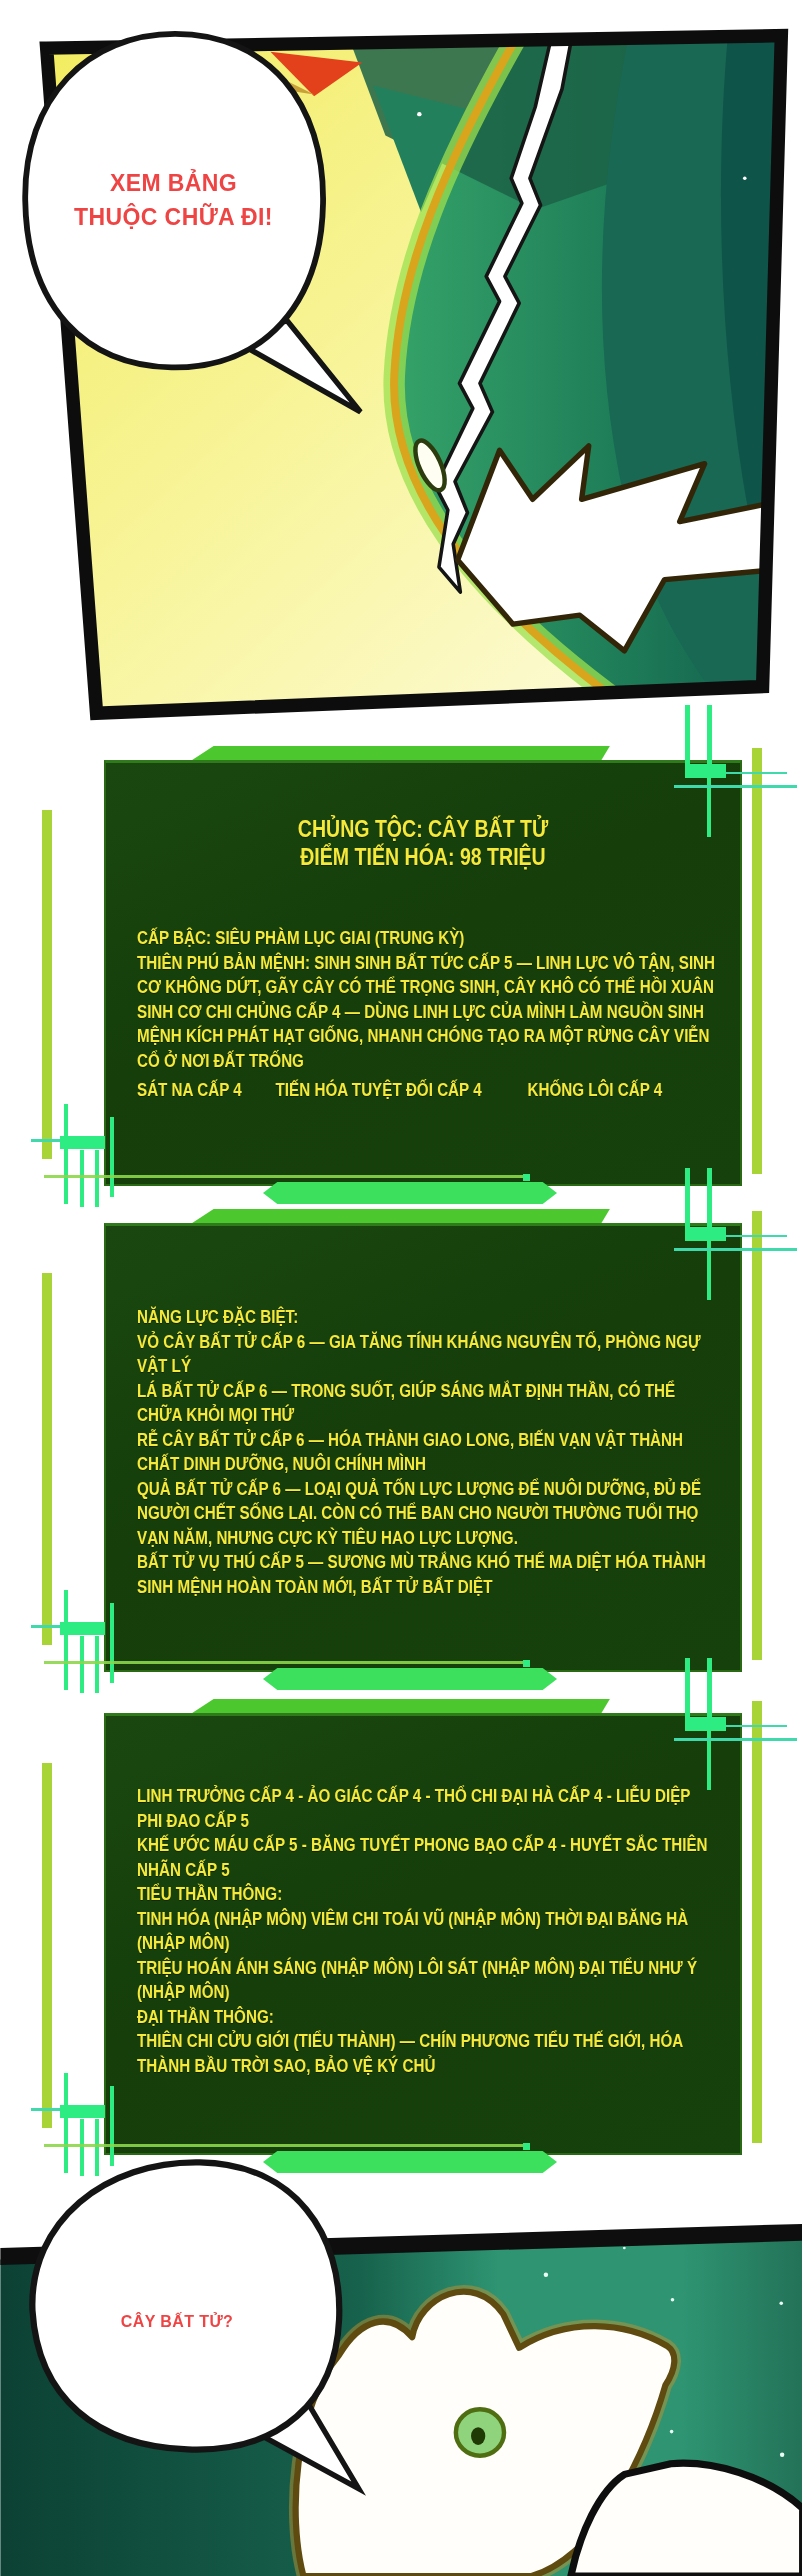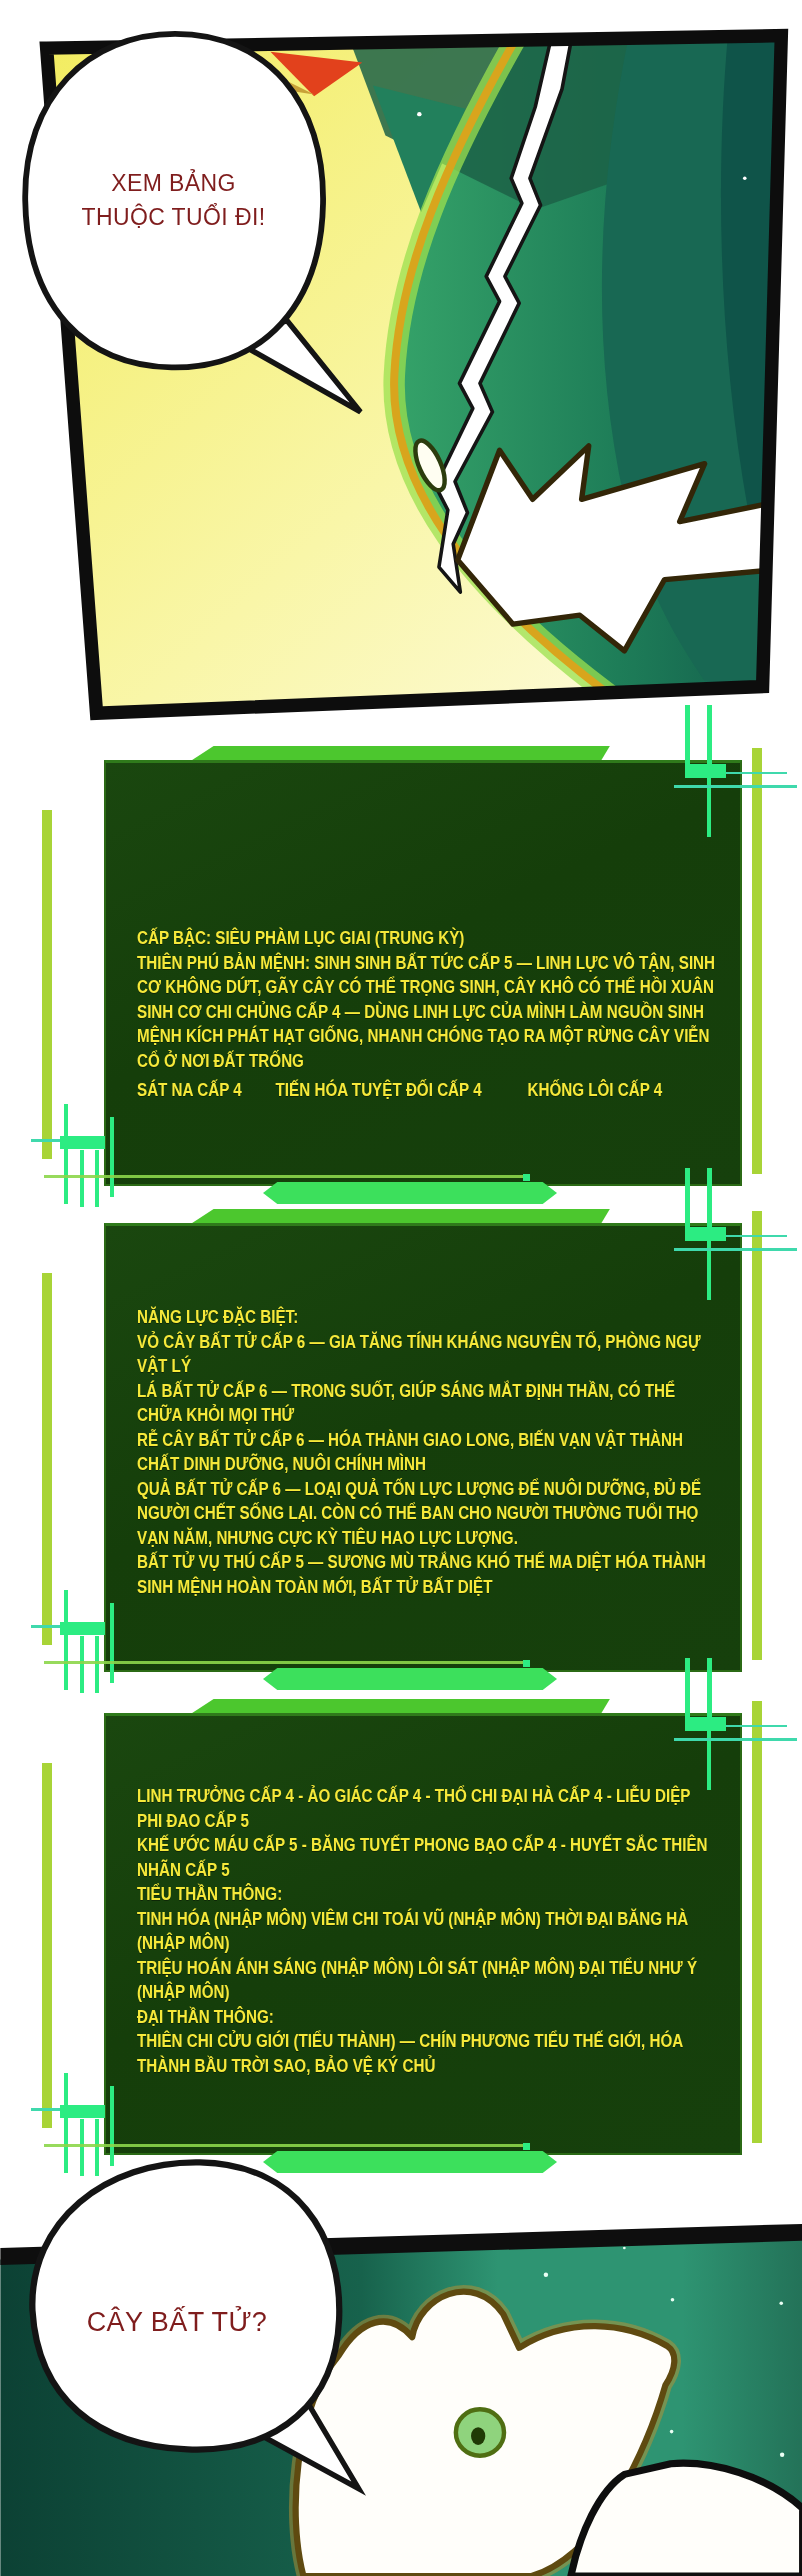--- a/index.html
+++ b/index.html
@@ -1,23 +1,23 @@
 <!DOCTYPE html>
 <html style="font-size:14.3px"><head>
 <meta charset="utf-8">
 <style>
   html,body{margin:0;padding:0;background:#ffffff;}
   #page{position:relative;width:803px;height:2576px;overflow:hidden;background:#ffffff;
         font-family:"Liberation Sans",sans-serif;}
   svg{display:block}
 
   
-  .bubble-text{position:absolute;text-align:center;color:#7f1d1d;font-weight:normal;z-index:30;}
+  .bubble-text{position:absolute;text-align:center;color:#ef4444;font-weight:bold;z-index:30;}
   .bubble-text.top{left:61px;top:166px;width:225px;font-size:23px;line-height:34px;letter-spacing:0.4px;}
-  .bubble-text.bottom{left:77px;top:2307px;width:200px;font-size:27px;line-height:30px;letter-spacing:0.4px;}
+  .bubble-text.bottom{left:77px;top:2307px;width:200px;font-size:16px;line-height:30px;letter-spacing:0.4px;}
 
   
   .spanel{position:absolute;left:104px;width:638px;z-index:10;}
   .sbox{position:absolute;left:0;top:0;right:0;bottom:0;box-sizing:border-box;
         background:linear-gradient(155deg,#1a470f 0%,#153e0a 45%,#16400c 100%);
         border:2.7px solid #2b6a15;border-top:3.6px solid #2f7a1b;}
   .stab{position:absolute;left:87px;top:-14.3px;width:419px;height:15px;background:#4cc72e;
         clip-path:polygon(23px 0,100% 0,calc(100% - 9px) 100%,0 100%);}
   .limebar{position:absolute;width:9.8px;background:#a8d437;}
   .limebar.l{left:-62px;top:50px;bottom:27px;}
@@ -93,21 +93,21 @@
       <circle cx="470" cy="128" r="2.5" fill="#ffffff"></circle>
       <circle cx="835" cy="200" r="2" fill="#ffffff"></circle>
       <circle cx="790" cy="600" r="2.5" fill="#ffffff"></circle>
     </g>
     <polygon points="52,54 876,40 855,770 108,800" fill="none" stroke="#0d0d0d" stroke-width="15"></polygon>
     <polygon points="252,376 404,462 322,360" fill="#ffffff" stroke="#141414" stroke-width="6"></polygon>
     <path d="M28,225 C26,108 100,38 196,38 C300,38 364,115 362,228 C360,340 296,414 192,412 C96,410 30,345 28,225 Z" fill="#ffffff" stroke="#141414" stroke-width="6.5"></path>
   </svg>
   <div class="bubble-text top">
     <div>XEM BẢNG</div>
-    <div>THUỘC TUỔI ĐI!</div>
+    <div>THUỘC CHỮA ĐI!</div>
   </div>
 
   <section class="spanel" style="top:760px;height:426px">
     <div class="stab"></div>
     <div class="sbox"></div>
     <div class="limebar l"></div>
     <div class="limebar r"></div>
     <div class="hud htr">
       <i class="sg v1"></i>
       <i class="sg v2"></i>
@@ -120,20 +120,24 @@
       <i class="tl h1"></i>
       <i class="sg rc"></i>
       <i class="sg t1"></i>
       <i class="sg t2"></i>
       <i class="sg t3"></i>
       <i class="sg t4"></i>
       <i class="ll"></i>
       <i class="sg et"></i>
     </div>
     <div class="hexbar"></div>
+    <div class="ptext" style="top:55px;left:0;right:0">
+      <div class="hln">CHỦNG TỘC: CÂY BẤT TỬ</div>
+      <div class="hln">ĐIỂM TIẾN HÓA: 98 TRIỆU</div>
+    </div>
     <div class="ptext" style="top:166px">
       <div class="ln">CẤP BẬC: SIÊU PHÀM LỤC GIAI (TRUNG KỲ)</div>
       <div class="ln">THIÊN PHÚ BẢN MỆNH: SINH SINH BẤT TỨC CẤP 5 — LINH LỰC VÔ TẬN, SINH</div>
       <div class="ln">CƠ KHÔNG DỨT, GÃY CÂY CÓ THỂ TRỌNG SINH, CÂY KHÔ CÓ THỂ HỒI XUÂN</div>
       <div class="ln">SINH CƠ CHI CHỦNG CẤP 4 — DÙNG LINH LỰC CỦA MÌNH LÀM NGUỒN SINH</div>
       <div class="ln">MỆNH KÍCH PHÁT HẠT GIỐNG, NHANH CHÓNG TẠO RA MỘT RỪNG CÂY VIỄN</div>
       <div class="ln">CỔ Ở NƠI ĐẤT TRỐNG</div>
       <div class="ln stats" style="margin-top:5.4px">
         <span class="s1">SÁT NA CẤP 4</span>
         <span class="s2">TIẾN HÓA TUYỆT ĐỐI CẤP 4</span>

